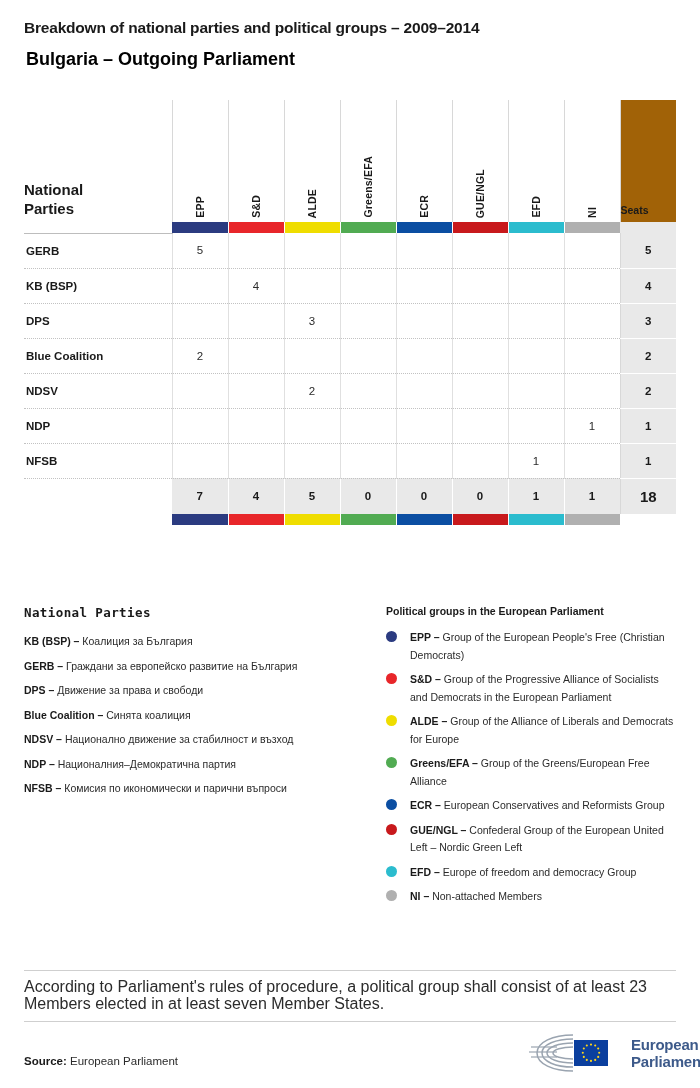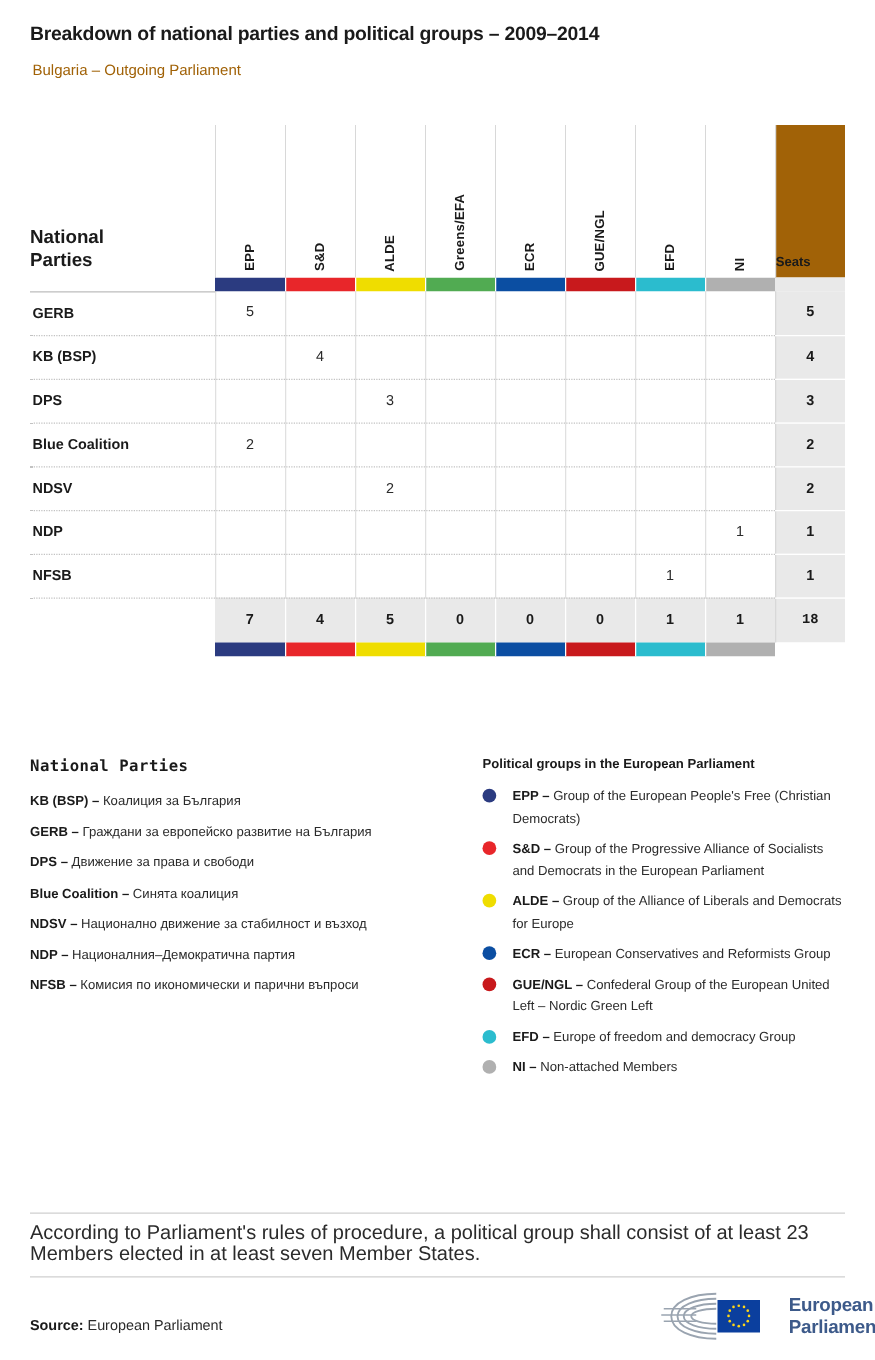--- a/index.html
+++ b/index.html
@@ -14,21 +14,21 @@
   .page { position: relative; width: 700px; height: 1088px; }
 
   
   .title {
     position: absolute; left: 24px; top: 19px;
     font-size: 15.5px; font-weight: bold; letter-spacing: -0.2px;
     color: #1a1a1a; white-space: nowrap;
   }
   .subtitle {
     position: absolute; left: 26px; top: 49px;
-    font-size: 12px; font-weight: 400; color: #a16207; white-space: nowrap;
+    font-size: 18px; font-weight: 700; color: #000000; white-space: nowrap;
   }
 
   
   .table { position: absolute; left: 24px; top: 100px; width: 652px; }
   .tbl { border-collapse: collapse; table-layout: fixed; width: 652px; }
   .tbl col.c-name  { width: 148px; }
   .tbl col.c-grp   { width: 56px; }
   .tbl col.c-seats { width: 56px; }
 
   .tbl th, .tbl td { padding: 0; margin: 0; }
@@ -84,21 +84,21 @@
 
   
   tr.totals td { height: 36px; }
   td.tot {
     text-align: center; background: #e9e9e9; border-left: 1px solid #ffffff;
     font-weight: bold; font-size: 11.5px; color: #1a1a1a;
   }
   td.tot-first { border-left: none; }
   td.tot-seats {
     text-align: center; background: #e9e9e9; border-left: 1px solid #d8d8d8;
-    font-weight: bold; font-size: 11px; color: #1a1a1a; font-family: Liberation Mono, monospace;
+    font-weight: bold; font-size: 15px; color: #1a1a1a;
   }
   td.tot-name { background: #ffffff; }
 
   
   tr.colorbar-bot td { height: 11px; }
   tr.colorbar-bot td.cb { border-left: 1px solid #ffffff; }
   tr.colorbar-bot td.cb-first { border-left: none; }
   tr.colorbar-bot td.seats-cb { background: #ffffff; }
 
   
@@ -349,20 +349,24 @@
       <span class="dot" style="background:#2b3b80"></span>
       <span class="pg-txt"><b>EPP</b><b> – </b><span>Group of the European People's Free (Christian Democrats)</span></span>
     </div>
     <div class="pg-row">
       <span class="dot" style="background:#e8262a"></span>
       <span class="pg-txt"><b>S&amp;D</b><b> – </b><span>Group of the Progressive Alliance of Socialists and Democrats in the European Parliament</span></span>
     </div>
     <div class="pg-row">
       <span class="dot" style="background:#efdd00"></span>
       <span class="pg-txt"><b>ALDE</b><b> – </b><span>Group of the Alliance of Liberals and Democrats for Europe</span></span>
+    </div>
+    <div class="pg-row">
+      <span class="dot" style="background:#51ab52"></span>
+      <span class="pg-txt"><b>Greens/EFA</b><b> – </b><span>Group of the Greens/European Free Alliance</span></span>
     </div>
     <div class="pg-row">
       <span class="dot" style="background:#0b4ea2"></span>
       <span class="pg-txt"><b>ECR</b><b> – </b><span>European Conservatives and Reformists Group</span></span>
     </div>
     <div class="pg-row">
       <span class="dot" style="background:#c8191c"></span>
       <span class="pg-txt"><b>GUE/NGL</b><b> – </b><span>Confederal Group of the European United Left – Nordic Green Left</span></span>
     </div>
     <div class="pg-row">

